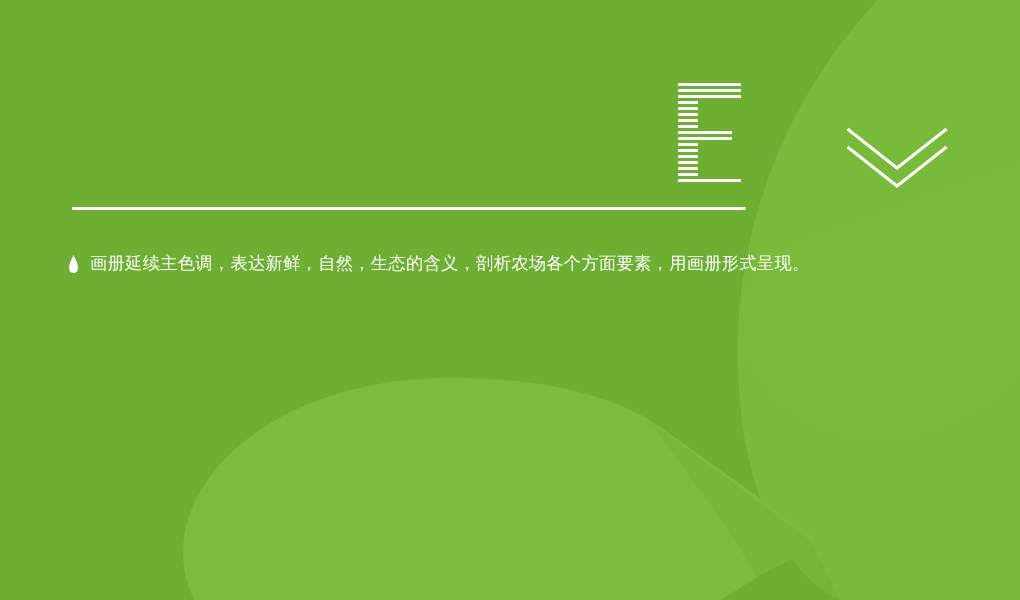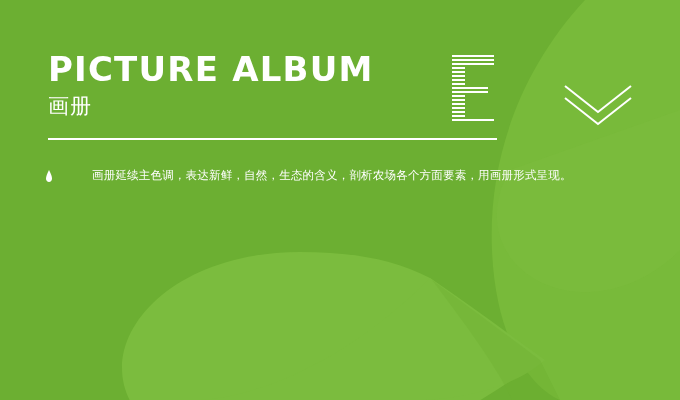--- a/index.html
+++ b/index.html
@@ -61,21 +61,20 @@
   }
 
   
   .desc-row {
     position: absolute;
     left: 46px;
     top: 170px;
     display: flex;
     align-items: center;
     white-space: nowrap;
-    gap: 32px;
   }
   .desc-bullet {
     width: 6px;
     height: 12px;
     margin-right: 8px;
     flex: 0 0 auto;
     display: block;
   }
   .desc-text {
     font-size: 11.5px;
@@ -113,24 +112,20 @@
 
     <path d="M 680 250 C 630 300 560 305 520 268 C 490 240 492 200 510 170 L 680 110 Z" fill="#7BBC3E" opacity="0.55"></path>
 
     <path d="M 300 252 C 190 252 122 312 122 368 C 122 430 200 470 300 462 C 390 455 470 412 540 360 C 500 330 460 300 430 278 C 392 258 348 252 300 252 Z" fill="#7BBC3E"></path>
 
     <path d="M 430 278 C 470 305 510 335 545 360 C 500 400 420 400 420 400 L 200 400 C 280 395 370 340 430 278 Z" fill="#7BBC3E"></path>
 
     <path d="M 540 360 C 500 330 462 302 432 280 C 470 330 500 372 512 400 L 560 400 Z" fill="#6CAF32" opacity="0.35"></path>
   </svg>
 
-  <div class="header">
-    <h1 class="title-en">PICTURE ALBUM</h1>
-    <h2 class="title-cn">画册</h2>
-  </div>
 
   <div class="divider"></div>
 
   <div class="desc-row">
     <svg class="desc-bullet" viewBox="0 0 6 12">
       <path d="M3 0 C5 4 6 6.5 6 8.5 C6 10.6 4.7 12 3 12 C1.3 12 0 10.6 0 8.5 C0 6.5 1 4 3 0 Z" fill="#ffffff"></path>
     </svg>
     <span class="desc-text">画册延续主色调，表达新鲜，自然，生态的含义，剖析农场各个方面要素，用画册形式呈现。</span>
   </div>
 

